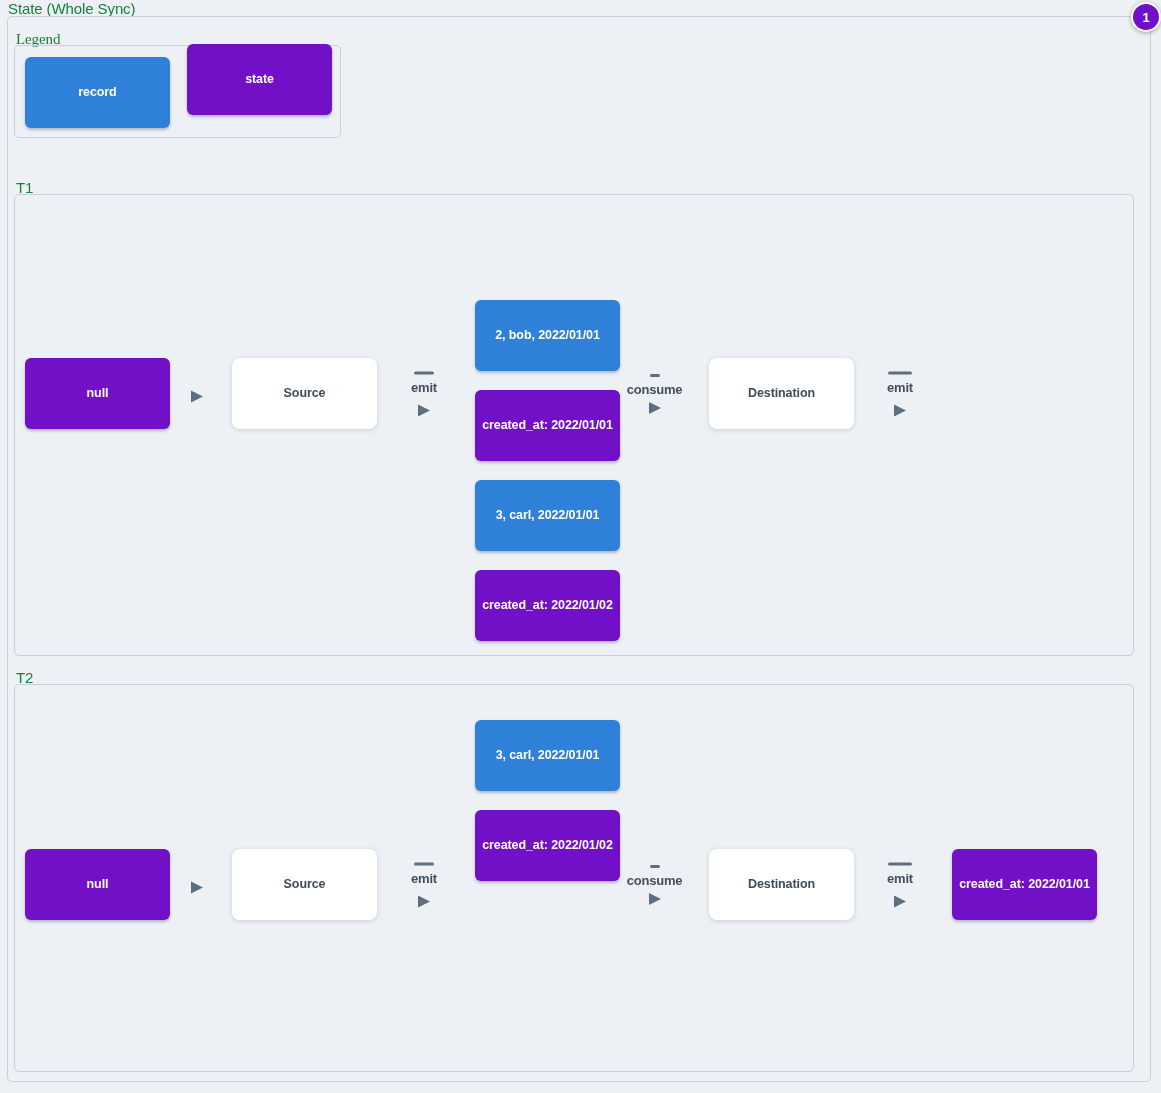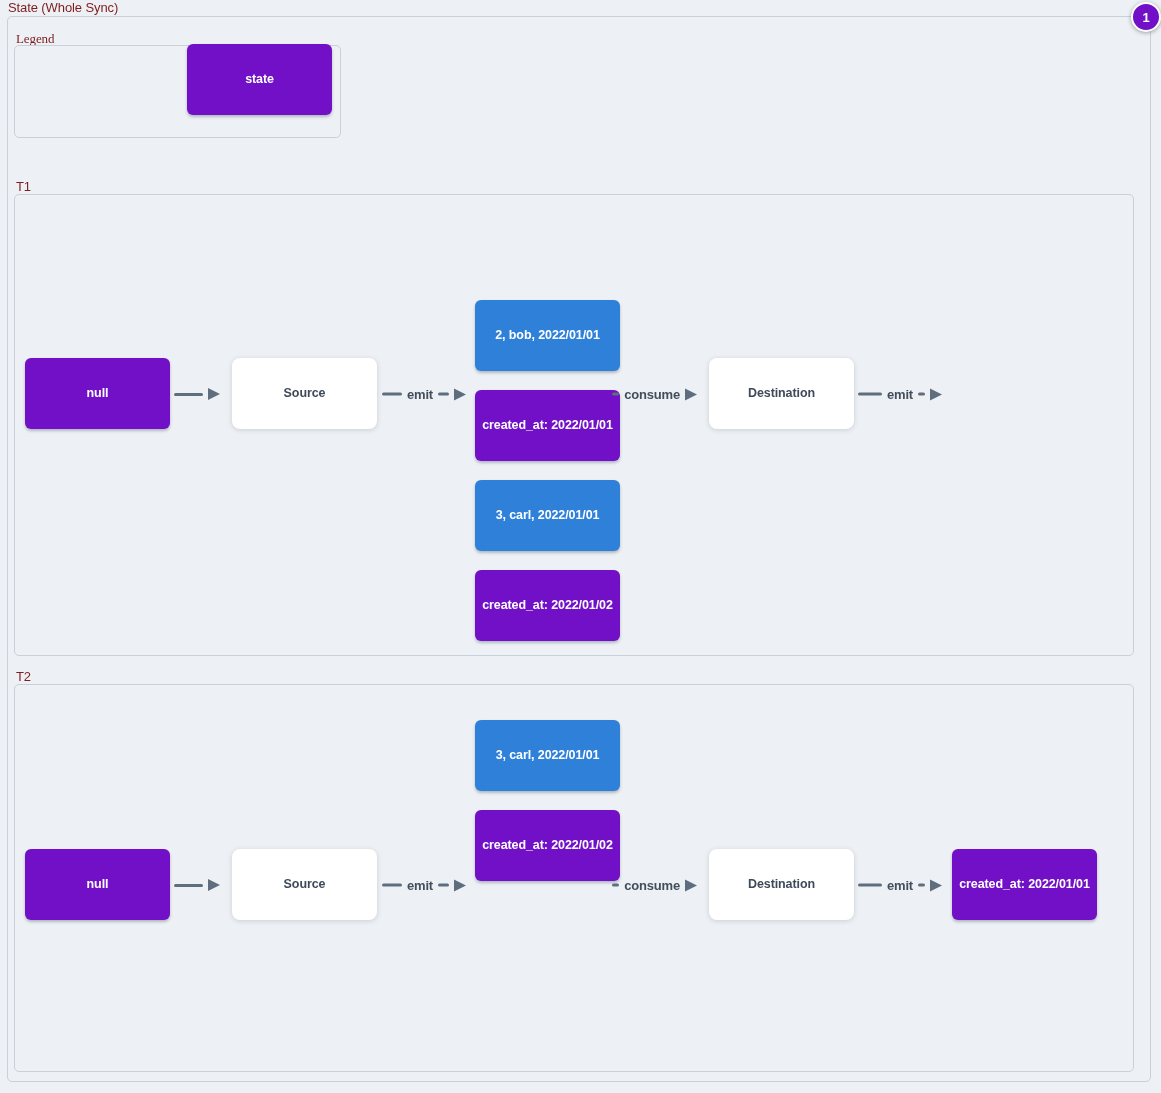--- a/index.html
+++ b/index.html
@@ -8,22 +8,22 @@
     position: relative;
     background: #edf1f5;
     font-family: "Liberation Sans", "DejaVu Sans", sans-serif;
     overflow: hidden;
   }
   .canvas { position: absolute; inset: 0; }
 
   
   .group-label {
     position: absolute;
-    font-size: 13px;
-    color: #7f1d1d;
+    font-size: 15px;
+    color: #15803d;
     letter-spacing: -0.1px;
   }
   .panel {
     position: absolute;
     border: 1px solid #c7d1da;
     border-radius: 5px;
   }
 
   
   .node {
@@ -56,20 +56,21 @@
   .arrow {
     position: absolute;
     display: flex;
     align-items: center;
     gap: 5px;
     transform: translateY(-50%);
     color: #424e5c;
     font-size: 13px;
     font-weight: 700;
     letter-spacing: -0.2px;
+    flex-direction: column;
   }
   .arrow .seg { height: 3px; background: var(--arrow, #5f6e7e); border-radius: 2px; }
   .arrow .seg.grow { flex: 1; }
   .arrow .head {
     width: 0; height: 0;
     border-left: 12px solid var(--arrow, #5f6e7e);
     border-top: 6px solid transparent;
     border-bottom: 6px solid transparent;
   }
 
@@ -97,20 +98,21 @@
 
 <div class="canvas">
 
   <div class="group-label" style="left:8px; top:0px;">State (Whole Sync)</div>
   <div class="panel" style="left:7px; top:16px; width:1144px; height:1066px;"></div>
 
   <div class="badge">1</div>
 
   <div class="group-label" style="left:16px; top:31px;font-family:Liberation Serif, serif;">Legend</div>
   <div class="panel" style="left:14px; top:45px; width:327px; height:93px;"></div>
+  <div class="node record" style="left:25px; top:57px;">record</div>
   <div class="node state" style="left:187px; top:44px;">state</div>
 
   <div class="group-label" style="left:16px; top:179px;">T1</div>
   <div class="panel" style="left:14px; top:194px; width:1120px; height:462px;"></div>
 
   <div class="node state" style="left:25px; top:358px;">null</div>
 
   <div class="arrow" style="left:174px; top:394px; width:46px;">
     <div class="seg grow"></div>
     <div class="head"></div>

